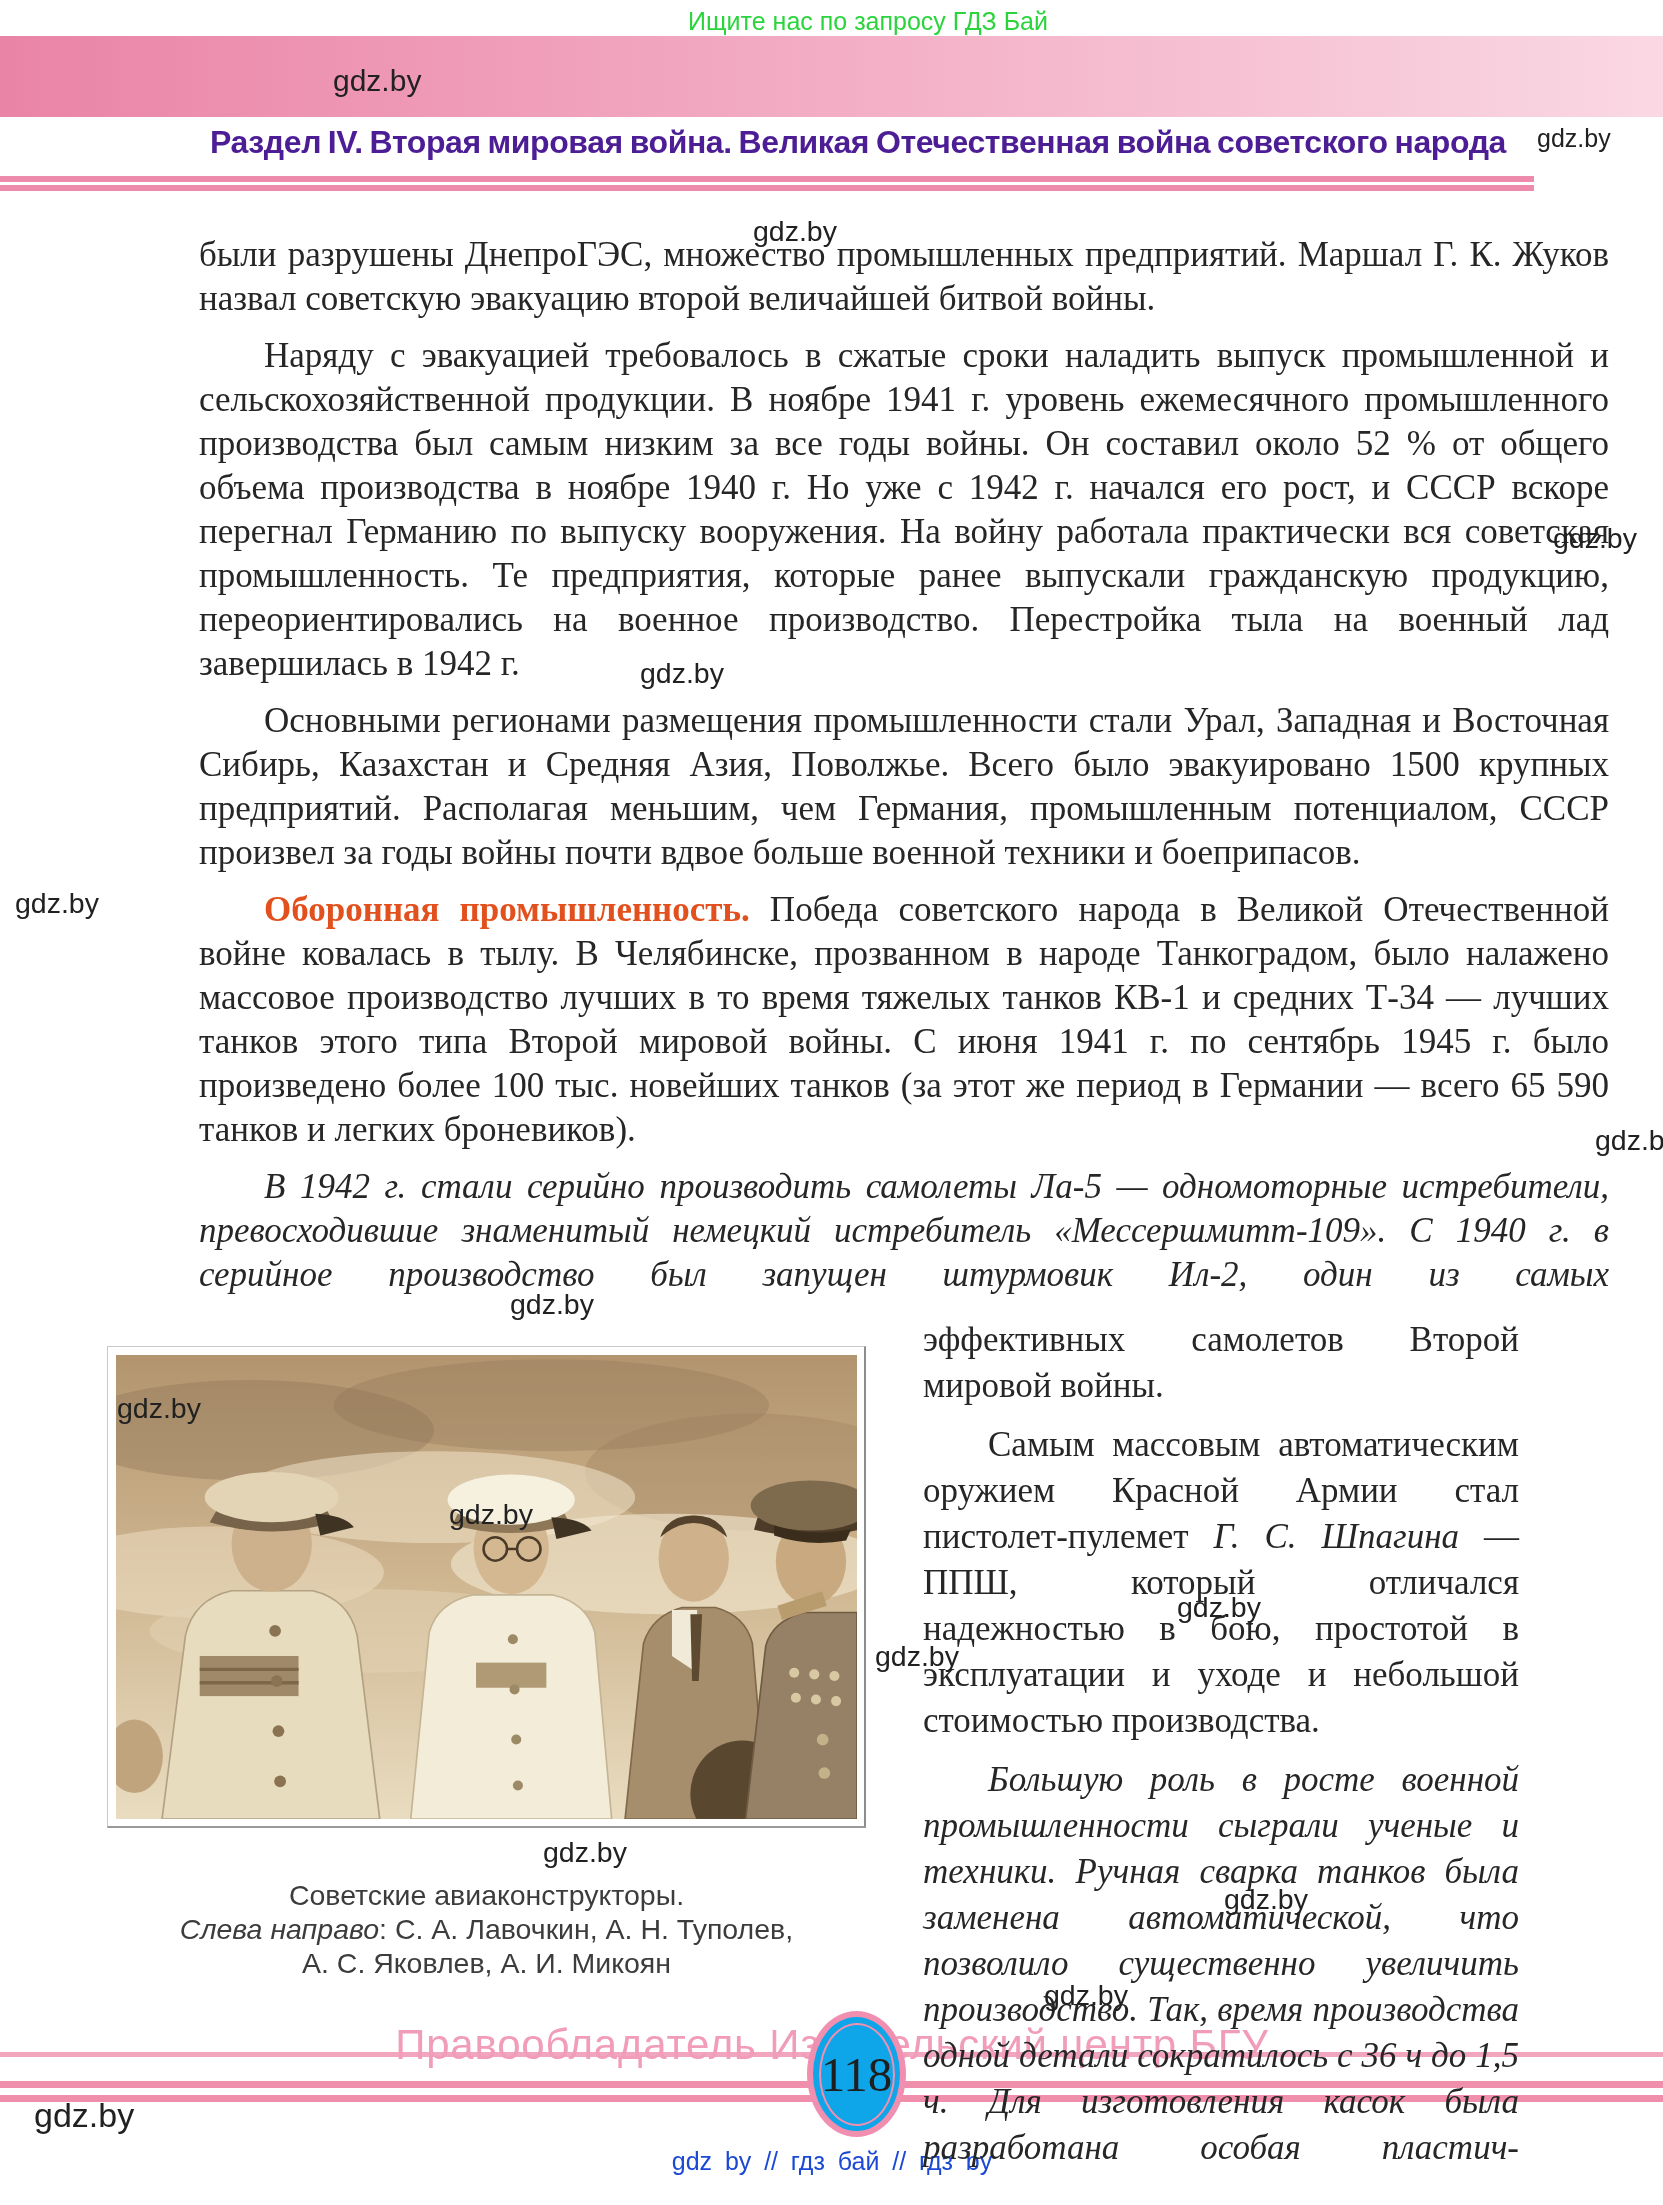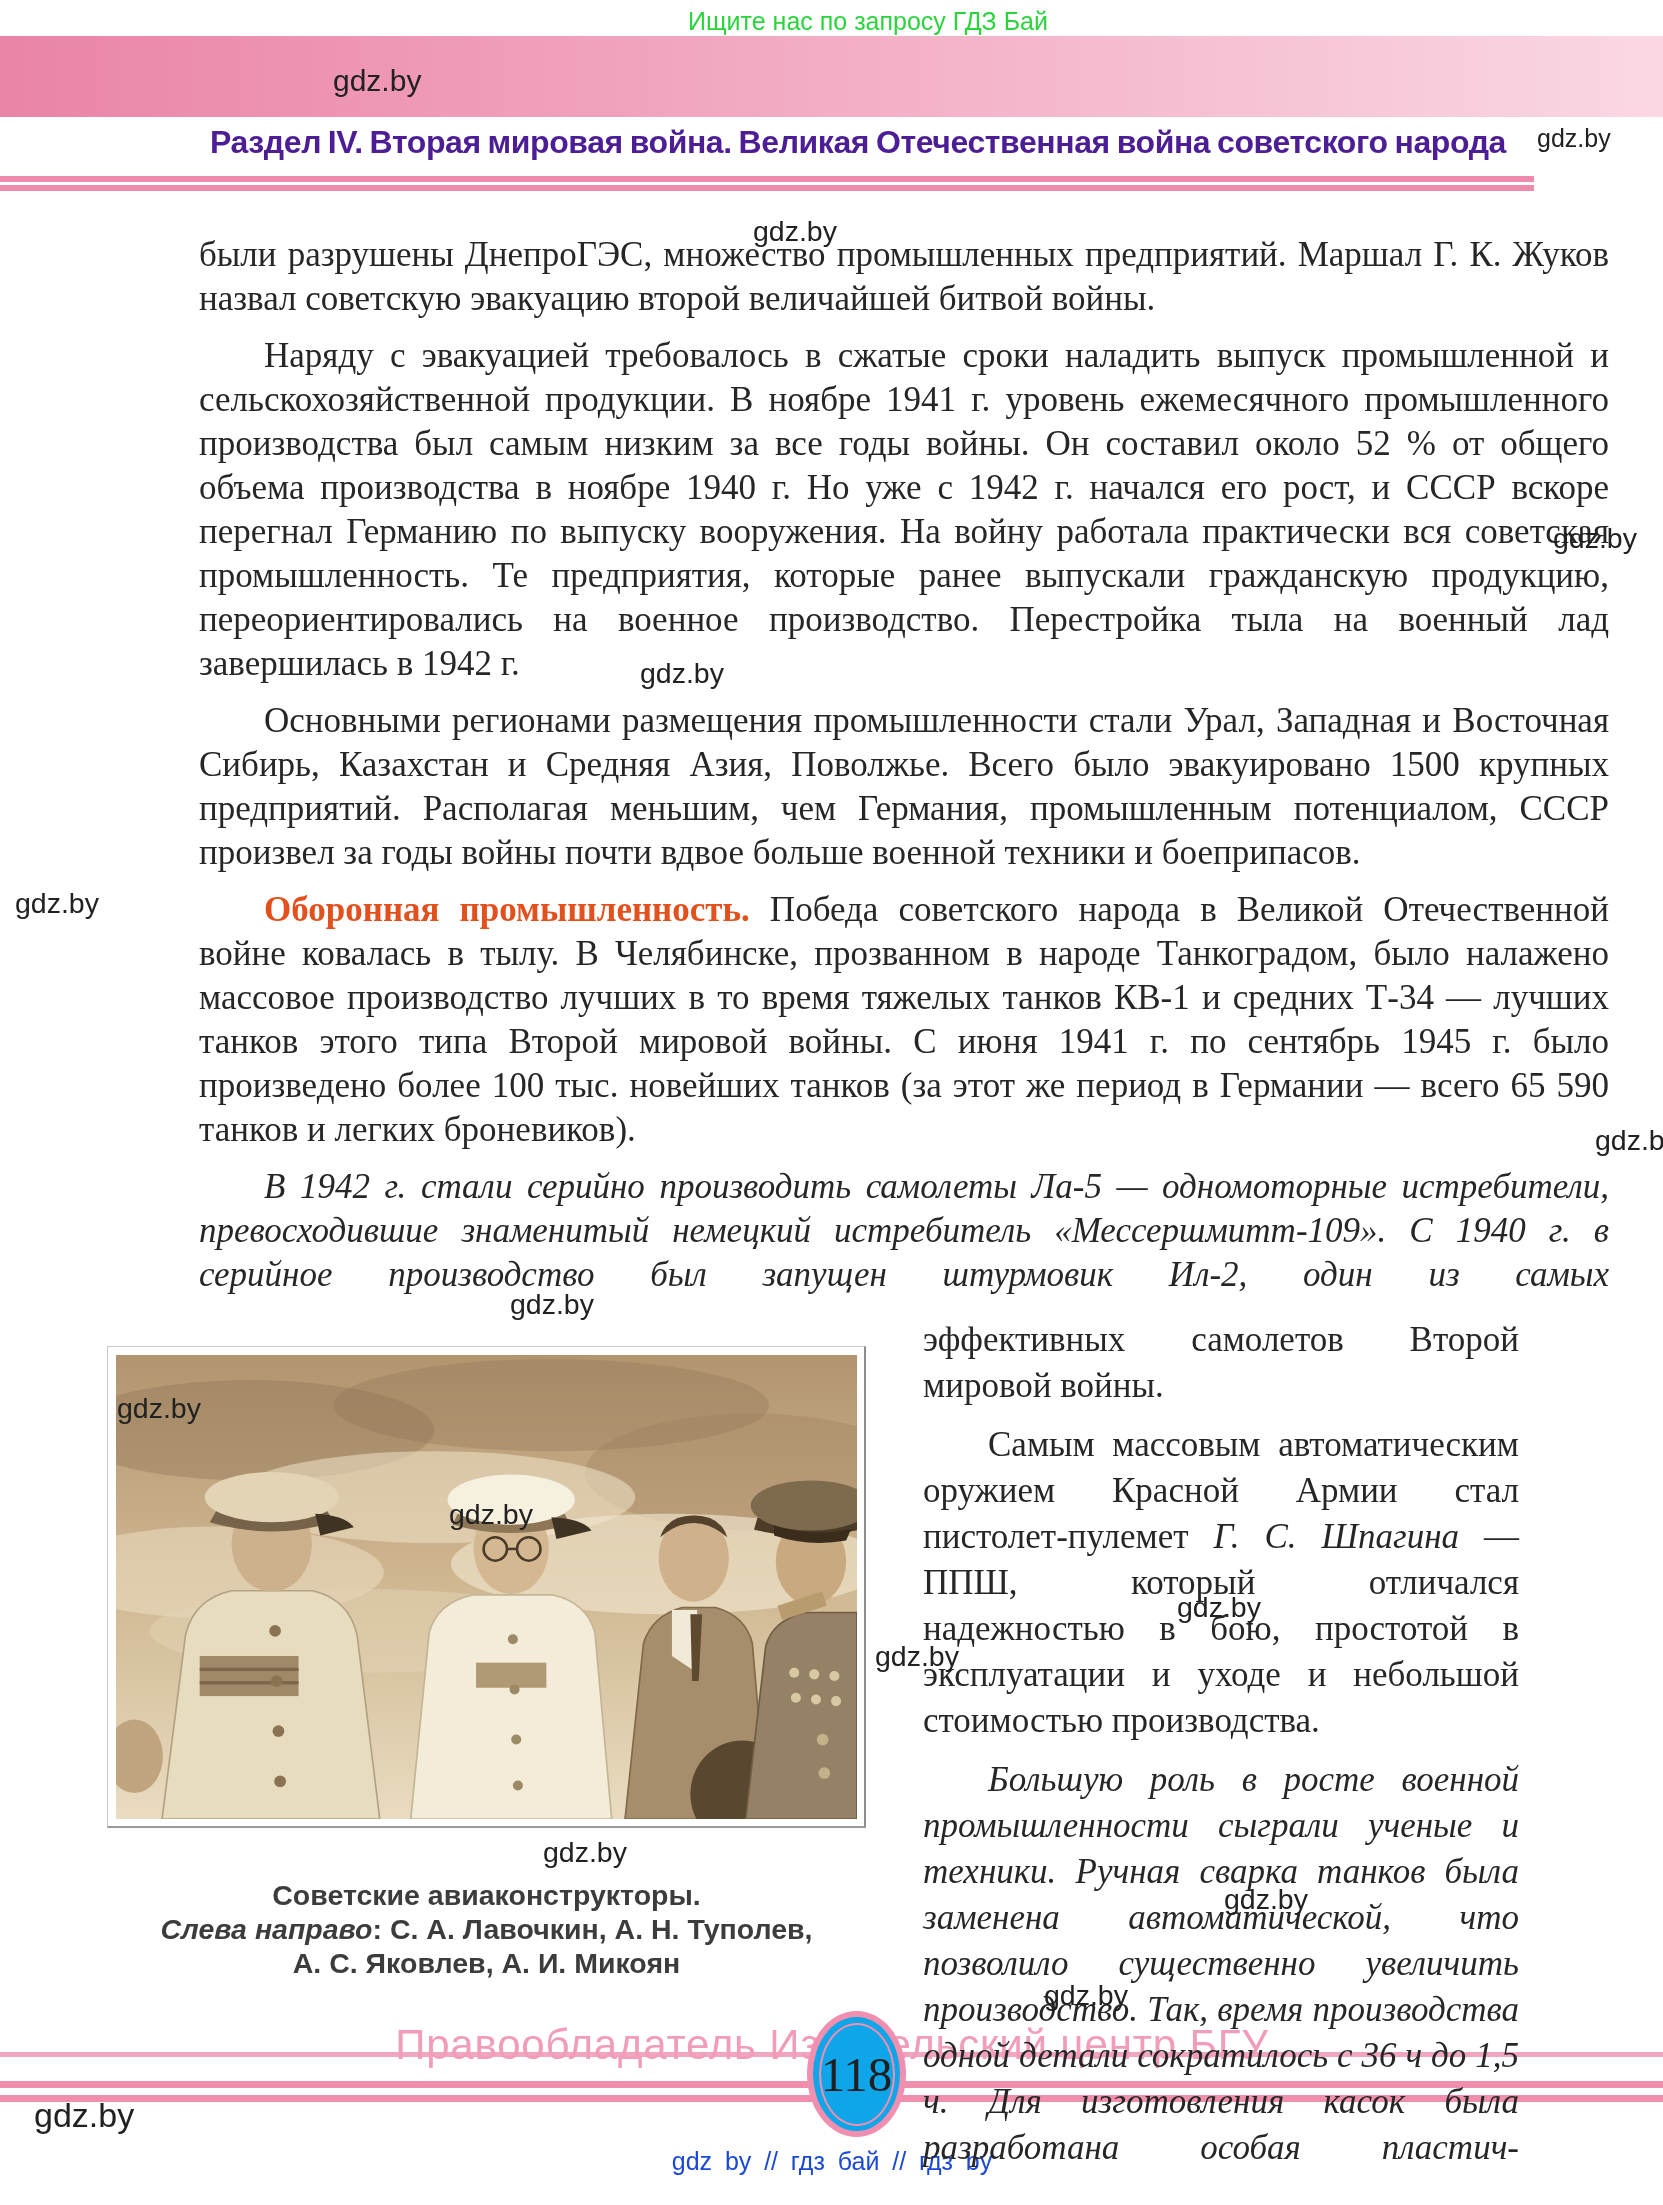--- a/index.html
+++ b/index.html
@@ -30,21 +30,21 @@
 
   .col-text{position:absolute;left:910px;top:1304px;width:622px;
     font-size:35px;line-height:46px;text-align:justify;z-index:5;}
 
   .photo-frame{position:absolute;left:107px;top:1346px;width:759px;height:482px;
     background:#ffffff;box-sizing:border-box;padding:7.5px;
     border:0.8px solid #c9c9c9;border-right:2.5px solid #8d8d8d;border-bottom:2.5px solid #9a9a9a;z-index:2;}
   .photo-frame svg{display:block;width:100%;height:100%;}
 
   .caption{position:absolute;left:107px;top:1878px;width:759px;text-align:center;
-    font-family:"Liberation Sans",sans-serif;font-size:28.5px;line-height:34px;color:#3c3c3c;z-index:3;font-weight:bold;}
+    font-family:"Liberation Sans",sans-serif;font-size:28.5px;line-height:34px;color:#3c3c3c;z-index:3;}
 
   .footer-copy{position:absolute;left:0;top:2021px;width:100%;text-align:center;
     font-family:"Liberation Sans",sans-serif;font-size:42px;color:#f19cb9;
     letter-spacing:0.8px;z-index:2;}
   .rule-thin{position:absolute;left:0;top:2052px;width:100%;height:5px;background:#f2a6be;z-index:1;}
   .rule-b1{position:absolute;left:0;top:2081px;width:100%;height:6.7px;background:#ef8fab;z-index:1;}
   .rule-b2{position:absolute;left:0;top:2095px;width:100%;height:6.7px;background:#ef8fab;z-index:1;}
 
   .page-badge{position:absolute;left:807px;top:2011px;width:99px;height:126px;
     background:#0ea5e9;border:6.7px solid #f08fb0;border-radius:50%;

